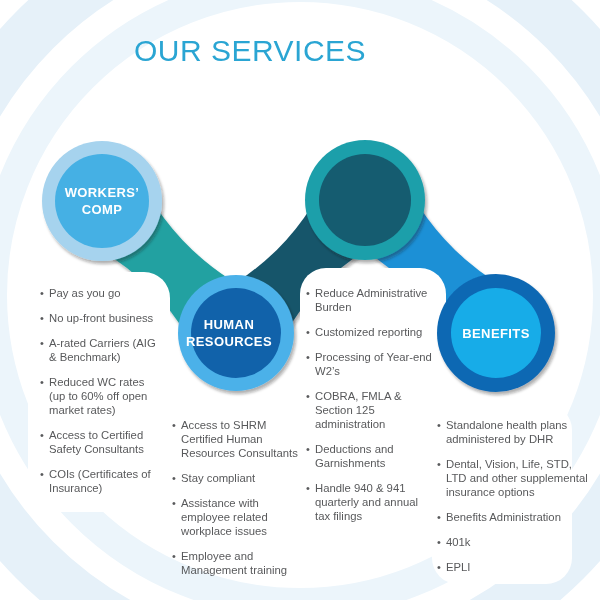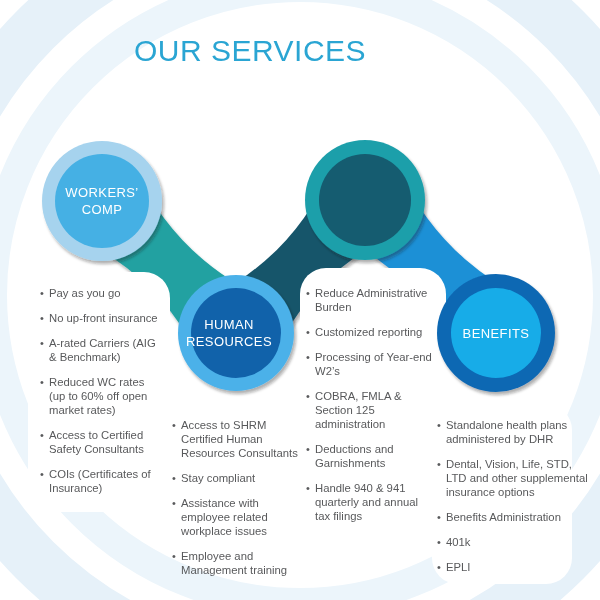--- a/index.html
+++ b/index.html
@@ -22,21 +22,21 @@
     color:#1e5daa;
   }
 
   
   svg.art{position:absolute;left:0;top:0;z-index:1;}
 
   
   .node-label{
     position:absolute;z-index:3;
     display:flex;align-items:center;justify-content:center;text-align:center;
-    color:#ffffff;font-weight:normal;font-size:13px;line-height:17px;letter-spacing:0.4px;
+    color:#ffffff;font-weight:bold;font-size:13px;line-height:17px;letter-spacing:0.4px;
   }
   .lbl-wc{left:47px;top:171px;width:110px;height:60px;}
   .lbl-hr{left:174px;top:303px;width:110px;height:60px;}
   .lbl-pay{left:310px;top:170px;width:110px;height:60px;}
   .lbl-ben{left:441px;top:303px;width:110px;height:60px;}
 
   
   .list{position:absolute;z-index:4;}
   .li{
     display:flex;margin-bottom:11px;
@@ -96,21 +96,21 @@
 
   <div class="list list-wc">
 
       <div class="li">
         <span class="bullet">•</span>
         <span class="li-text">Pay as you go</span>
       </div>
 
       <div class="li">
         <span class="bullet">•</span>
-        <span class="li-text">No up-front insurance</span>
+        <span class="li-text">No up-front business</span>
       </div>
 
       <div class="li">
         <span class="bullet">•</span>
         <span class="li-text">A-rated Carriers (AIG &amp; Benchmark)</span>
       </div>
 
       <div class="li">
         <span class="bullet">•</span>
         <span class="li-text">Reduced WC rates (up to 60% off open market rates)</span>

